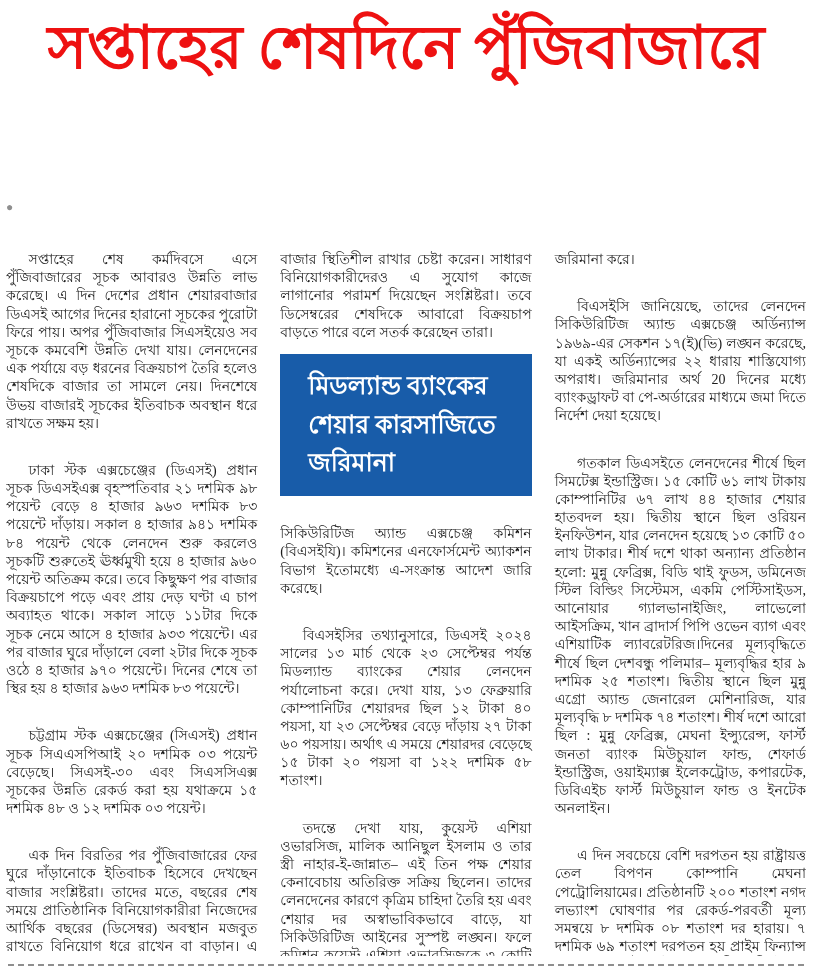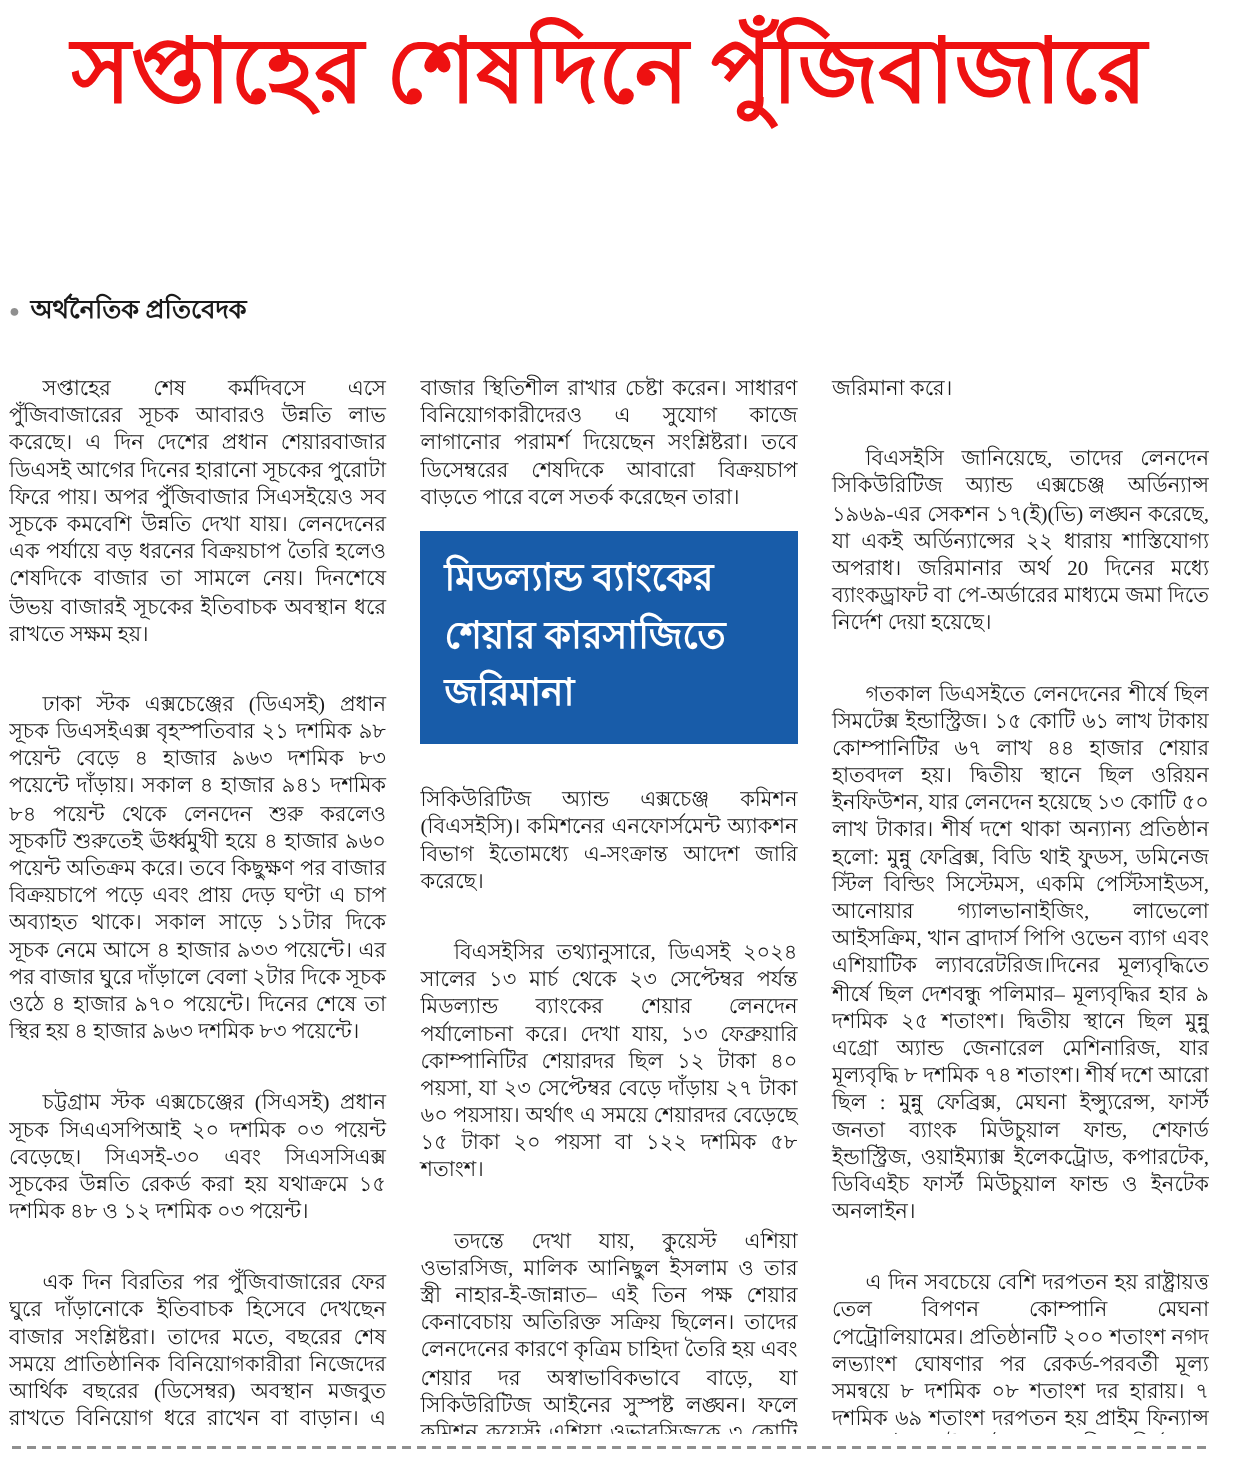--- a/index.html
+++ b/index.html
@@ -46,58 +46,57 @@
     text-justify:inter-word;
     margin-top:29px;
   }
   .para.indent{text-indent:1.6em;}
   .highlight-box{
     background:var(--highlight-blue);
     color:#ffffff;
     font-weight:bold;
     font-size:25px;
     line-height:1.55;
-    padding:13px 16px;
+    padding:13px 28px;
     margin:12px 0 14px 0;
   }
   .bottom-rule{
     border-top:2px dashed var(--rule-gray);
     margin:8px 2px 0 2px;
     height:0;
   }
 </style>
 </head>
 <body>
 
 <div class="page">
 
   <h1 class="headline">
     <span class="hl-line">সপ্তাহের শেষদিনে পুঁজিবাজারে</span>
   </h1>
 
   <div class="byline">
     <span class="bullet">●</span>
-    <span class="byline-label">অর্থনৈতিক প্রতিবেদক</span>
   </div>
 
   <div class="columns">
 
     <div class="col">
       <p class="para indent">সপ্তাহের শেষ কর্মদিবসে এসে পুঁজিবাজারের সূচক আবারও উন্নতি লাভ করেছে। এ দিন দেশের প্রধান শেয়ারবাজার ডিএসই আগের দিনের হারানো সূচকের পুরোটা ফিরে পায়। অপর পুঁজিবাজার সিএসইয়েও সব সূচকে কমবেশি উন্নতি দেখা যায়। লেনদেনের এক পর্যায়ে বড় ধরনের বিক্রয়চাপ তৈরি হলেও শেষদিকে বাজার তা সামলে নেয়। দিনশেষে উভয় বাজারই সূচকের ইতিবাচক অবস্থান ধরে রাখতে সক্ষম হয়।</p>
       <p class="para indent">ঢাকা স্টক এক্সচেঞ্জের (ডিএসই) প্রধান সূচক ডিএসইএক্স বৃহস্পতিবার ২১ দশমিক ৯৮ পয়েন্ট বেড়ে ৪ হাজার ৯৬৩ দশমিক ৮৩ পয়েন্টে দাঁড়ায়। সকাল ৪ হাজার ৯৪১ দশমিক ৮৪ পয়েন্ট থেকে লেনদেন শুরু করলেও সূচকটি শুরুতেই ঊর্ধ্বমুখী হয়ে ৪ হাজার ৯৬০ পয়েন্ট অতিক্রম করে। তবে কিছুক্ষণ পর বাজার বিক্রয়চাপে পড়ে এবং প্রায় দেড় ঘণ্টা এ চাপ অব্যাহত থাকে। সকাল সাড়ে ১১টার দিকে সূচক নেমে আসে ৪ হাজার ৯৩৩ পয়েন্টে। এর পর বাজার ঘুরে দাঁড়ালে বেলা ২টার দিকে সূচক ওঠে ৪ হাজার ৯৭০ পয়েন্টে। দিনের শেষে তা স্থির হয় ৪ হাজার ৯৬৩ দশমিক ৮৩ পয়েন্টে।</p>
       <p class="para indent">চট্টগ্রাম স্টক এক্সচেঞ্জের (সিএসই) প্রধান সূচক সিএএসপিআই ২০ দশমিক ০৩ পয়েন্ট বেড়েছে। সিএসই-৩০ এবং সিএসসিএক্স সূচকের উন্নতি রেকর্ড করা হয় যথাক্রমে ১৫ দশমিক ৪৮ ও ১২ দশমিক ০৩ পয়েন্ট।</p>
       <p class="para indent">এক দিন বিরতির পর পুঁজিবাজারের ফের ঘুরে দাঁড়ানোকে ইতিবাচক হিসেবে দেখছেন বাজার সংশ্লিষ্টরা। তাদের মতে, বছরের শেষ সময়ে প্রাতিষ্ঠানিক বিনিয়োগকারীরা নিজেদের আর্থিক বছরের (ডিসেম্বর) অবস্থান মজবুত রাখতে বিনিয়োগ ধরে রাখেন বা বাড়ান। এ সময় তারা মুনাফা তোলা এবং</p>
     </div>
 
     <div class="col">
       <p class="para">বাজার স্থিতিশীল রাখার চেষ্টা করেন। সাধারণ বিনিয়োগকারীদেরও এ সুযোগ কাজে লাগানোর পরামর্শ দিয়েছেন সংশ্লিষ্টরা। তবে ডিসেম্বরের শেষদিকে আবারো বিক্রয়চাপ বাড়তে পারে বলে সতর্ক করেছেন তারা।</p>
       <div class="highlight-box">
         <span>মিডল্যান্ড ব্যাংকের শেয়ার কারসাজিতে জরিমানা</span>
       </div>
-      <p class="para">সিকিউরিটিজ অ্যান্ড এক্সচেঞ্জ কমিশন (বিএসইসি)। কমিশনের এনফোর্সমেন্ট অ্যাকশন বিভাগ ইতোমধ্যে এ-সংক্রান্ত আদেশ জারি করেছে।</p>
+      <p class="para">সিকিউরিটিজ অ্যান্ড এক্সচেঞ্জ কমিশন (বিএসইযি)। কমিশনের এনফোর্সমেন্ট অ্যাকশন বিভাগ ইতোমধ্যে এ-সংক্রান্ত আদেশ জারি করেছে।</p>
       <p class="para indent">বিএসইসির তথ্যানুসারে, ডিএসই ২০২৪ সালের ১৩ মার্চ থেকে ২৩ সেপ্টেম্বর পর্যন্ত মিডল্যান্ড ব্যাংকের শেয়ার লেনদেন পর্যালোচনা করে। দেখা যায়, ১৩ ফেব্রুয়ারি কোম্পানিটির শেয়ারদর ছিল ১২ টাকা ৪০ পয়সা, যা ২৩ সেপ্টেম্বর বেড়ে দাঁড়ায় ২৭ টাকা ৬০ পয়সায়। অর্থাৎ এ সময়ে শেয়ারদর বেড়েছে ১৫ টাকা ২০ পয়সা বা ১২২ দশমিক ৫৮ শতাংশ।</p>
       <p class="para indent">তদন্তে দেখা যায়, কুয়েস্ট এশিয়া ওভারসিজ, মালিক আনিছুল ইসলাম ও তার স্ত্রী নাহার-ই-জান্নাত– এই তিন পক্ষ শেয়ার কেনাবেচায় অতিরিক্ত সক্রিয় ছিলেন। তাদের লেনদেনের কারণে কৃত্রিম চাহিদা তৈরি হয় এবং শেয়ার দর অস্বাভাবিকভাবে বাড়ে, যা সিকিউরিটিজ আইনের সুস্পষ্ট লঙ্ঘন। ফলে কমিশন কুয়েস্ট এশিয়া ওভারসিজকে ৩ কোটি ৭০ লাখ, আনিছুল ইসলামকে ৮০ লাখ এবং নাহার-ই-জান্নাতকে ১ লাখ টাকা</p>
     </div>
 
     <div class="col">
       <p class="para">জরিমানা করে।</p>
       <p class="para indent">বিএসইসি জানিয়েছে, তাদের লেনদেন সিকিউরিটিজ অ্যান্ড এক্সচেঞ্জ অর্ডিন্যান্স ১৯৬৯-এর সেকশন ১৭(ই)(ভি) লঙ্ঘন করেছে, যা একই অর্ডিন্যান্সের ২২ ধারায় শাস্তিযোগ্য অপরাধ। জরিমানার অর্থ 20 দিনের মধ্যে ব্যাংকড্রাফট বা পে-অর্ডারের মাধ্যমে জমা দিতে নির্দেশ দেয়া হয়েছে।</p>
       <p class="para indent">গতকাল ডিএসইতে লেনদেনের শীর্ষে ছিল সিমটেক্স ইন্ডাস্ট্রিজ। ১৫ কোটি ৬১ লাখ টাকায় কোম্পানিটির ৬৭ লাখ ৪৪ হাজার শেয়ার হাতবদল হয়। দ্বিতীয় স্থানে ছিল ওরিয়ন ইনফিউশন, যার লেনদেন হয়েছে ১৩ কোটি ৫০ লাখ টাকার। শীর্ষ দশে থাকা অন্যান্য প্রতিষ্ঠান হলো: মুন্নু ফেব্রিক্স, বিডি থাই ফুডস, ডমিনেজ স্টিল বিল্ডিং সিস্টেমস, একমি পেস্টিসাইডস, আনোয়ার গ্যালভানাইজিং, লাভেলো আইসক্রিম, খান ব্রাদার্স পিপি ওভেন ব্যাগ এবং এশিয়াটিক ল্যাবরেটরিজ।দিনের মূল্যবৃদ্ধিতে শীর্ষে ছিল দেশবন্ধু পলিমার– মূল্যবৃদ্ধির হার ৯ দশমিক ২৫ শতাংশ। দ্বিতীয় স্থানে ছিল মুন্নু এগ্রো অ্যান্ড জেনারেল মেশিনারিজ, যার মূল্যবৃদ্ধি ৮ দশমিক ৭৪ শতাংশ। শীর্ষ দশে আরো ছিল : মুন্নু ফেব্রিক্স, মেঘনা ইন্স্যুরেন্স, ফার্স্ট জনতা ব্যাংক মিউচুয়াল ফান্ড, শেফার্ড ইন্ডাস্ট্রিজ, ওয়াইম্যাক্স ইলেকট্রোড, কপারটেক, ডিবিএইচ ফার্স্ট মিউচুয়াল ফান্ড ও ইনটেক অনলাইন।</p>
       <p class="para indent">এ দিন সবচেয়ে বেশি দরপতন হয় রাষ্ট্রায়ত্ত তেল বিপণন কোম্পানি মেঘনা পেট্রোলিয়ামের। প্রতিষ্ঠানটি ২০০ শতাংশ নগদ লভ্যাংশ ঘোষণার পর রেকর্ড-পরবর্তী মূল্য সমন্বয়ে ৮ দশমিক ০৮ শতাংশ দর হারায়। ৭ দশমিক ৬৯ শতাংশ দরপতন হয় প্রাইম ফিন্যান্স অ্যান্ড ইনভেস্টমেন্টের। পতনশীল শীর্ষ দশে আরো ছিল : এফএএস ফিন্যান্স, হামিদ ফেব্রিক্স লিমিটেড, জিএসপি ফিন্যান্স, নুরানি ডাইং, জেনারেশন নেক্সট ফ্যাশন্স, সামিট অ্যালায়েন্স পোর্ট, শ্যামপুর সুগার মিলস ও মেঘনা কনডেন্সড মিল্ক।</p>
     </div>

